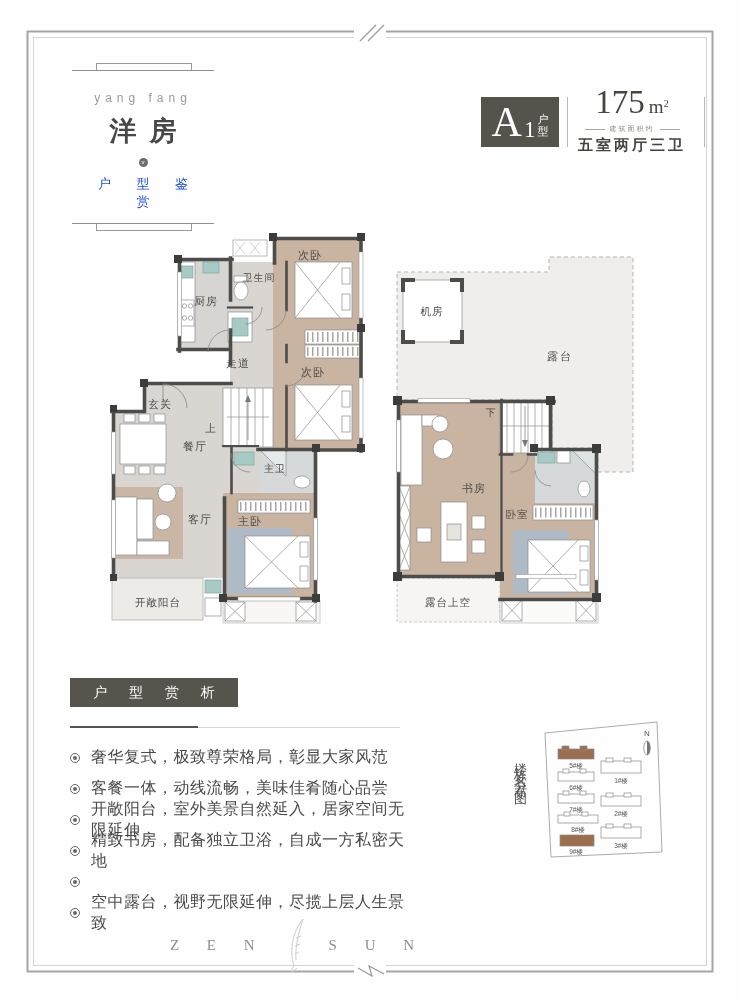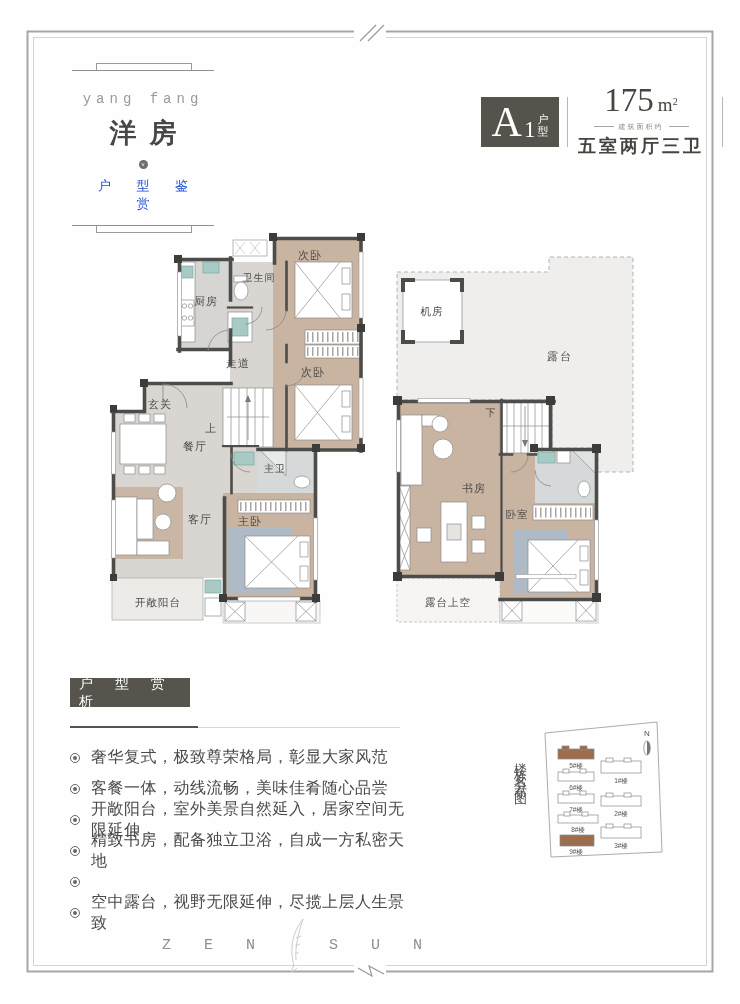--- a/index.html
+++ b/index.html
@@ -9,56 +9,56 @@
     overflow:hidden;
   }
   .abs{position:absolute;}
   
   .brand{left:72px;top:60px;width:142px;text-align:center;}
   .orn{position:relative;height:11px;}
   .orn .bar{position:absolute;left:0;right:0;bottom:0;border-bottom:1px solid #8f8f8f;}
   .orn .cap{position:absolute;left:17%;width:66%;height:7px;border:1px solid #9a9a9a;border-bottom:none;bottom:0;}
   .orn.flip .cap{border-bottom:1px solid #9a9a9a;border-top:none;bottom:auto;top:0;}
   .orn.flip .bar{bottom:auto;top:0;}
-  .brand .roman{margin-top:20px;font-size:14px;letter-spacing:5px;color:#9a9a9a;font-family:Liberation Mono, monospace;}
+  .brand .roman{margin-top:20px;font-size:12px;letter-spacing:5px;color:#9a9a9a;}
   .brand .title{margin-top:8px;font-size:27px;font-weight:600;color:#474747;letter-spacing:13px;padding-left:13px;}
   .brand .mark{display:inline-block;margin-top:9px;width:9px;height:9px;border-radius:50%;background:#6d6d6d;color:#fff;
     font-size:6px;line-height:9px;text-align:center;}
   .brand .sub{margin-top:7px;font-size:13px;letter-spacing:11px;padding-left:11px;color:#1d4ed8;}
   .brand .orn.flip{margin-top:12px;}
   
   .badge{left:481px;top:97px;height:50px;display:flex;align-items:stretch;}
   .badge .dark{width:78px;background:#55534c;color:#fff;display:flex;align-items:center;justify-content:center;}
   .badge .dark .A{font-family:"Liberation Serif","DejaVu Serif",serif;font-size:42px;line-height:42px;}
   .badge .dark .one{font-family:"Liberation Serif","DejaVu Serif",serif;font-size:23px;line-height:23px;margin:14px 2px 0 2px;}
   .badge .dark .hx{display:flex;flex-direction:column;font-size:11px;line-height:12px;margin-top:6px;}
   .badge .vline{width:1px;background:#b9b7b2;margin:0 0 0 8px;}
   .badge .mid{padding:0 10px;display:flex;flex-direction:column;align-items:center;justify-content:center;}
   .badge .arearow{font-family:"Liberation Serif","DejaVu Serif",serif;color:#47453f;line-height:26px;}
   .badge .arearow .num{font-size:33px;}
   .badge .arearow .unit{font-size:19px;margin-left:4px;}
   .badge .arearow sup{font-size:10px;}
   .badge .note{display:flex;align-items:center;gap:5px;font-size:7px;color:#8a8882;letter-spacing:2px;margin:3px 0 2px 0;}
   .badge .note .dash{width:20px;height:0;border-top:1px solid #a9a7a2;}
-  .badge .layout{font-size:18px;font-weight:600;letter-spacing:3px;color:#45433d;}
+  .badge .layout{font-size:15px;font-weight:600;letter-spacing:3px;color:#45433d;}
   
-  .an-title{left:70px;top:678px;width:120px;height:29px;background:#56544d;color:#fff;
+  .an-title{left:70px;top:678px;width:168px;height:29px;background:#56544d;color:#fff;
     font-size:14px;letter-spacing:9px;display:flex;align-items:center;justify-content:center;padding-left:9px;box-sizing:border-box;}
   .an-divider{left:70px;top:726px;width:330px;display:flex;align-items:center;}
   .an-divider .d1{width:128px;height:2px;background:#55534e;}
   .an-divider .d2{flex:1;height:1px;background:#d6d5d3;}
   .bullets{left:70px;top:742px;width:350px;list-style:none;margin:0;padding:0;}
   .bullets li{display:flex;align-items:center;height:31px;font-size:16px;color:#4a4a4a;letter-spacing:0.5px;}
   .bullets .bico{flex:0 0 auto;width:8px;height:8px;border:1px solid #666;border-radius:50%;margin-right:11px;position:relative;}
   .bullets .bico::after{content:"";position:absolute;left:2px;top:2px;width:4px;height:4px;border-radius:50%;background:#666;}
   
   .map-label{left:511px;top:752px;writing-mode:vertical-rl;font-size:13px;letter-spacing:6px;color:#4f4f4f;}
   
   .wm{left:0;top:916px;width:596px;display:flex;align-items:center;justify-content:center;gap:18px;
-      font-family:Liberation Mono, monospace;color:#8f8f8f;font-size:15px;letter-spacing:12px;text-align:right;}
+      font-family:Liberation Serif, serif;color:#8f8f8f;font-size:15px;letter-spacing:12px;text-align:right;}
   svg text{font-family:"Liberation Sans","DejaVu Sans",sans-serif;}
 </style>
 </head>
 <body>
 
 <svg class="abs" style="left:0;top:0;" width="740" height="1004" viewBox="0 0 740 1004">
   <rect x="27.5" y="31.5" width="685" height="940" fill="none" stroke="#a6a6a6" stroke-width="2"></rect>
   <rect x="33.5" y="37.5" width="673" height="928" fill="none" stroke="#d4d4d4" stroke-width="1"></rect>
   <g>
     <rect x="354" y="23" width="32" height="19" fill="#fefefe"></rect>

